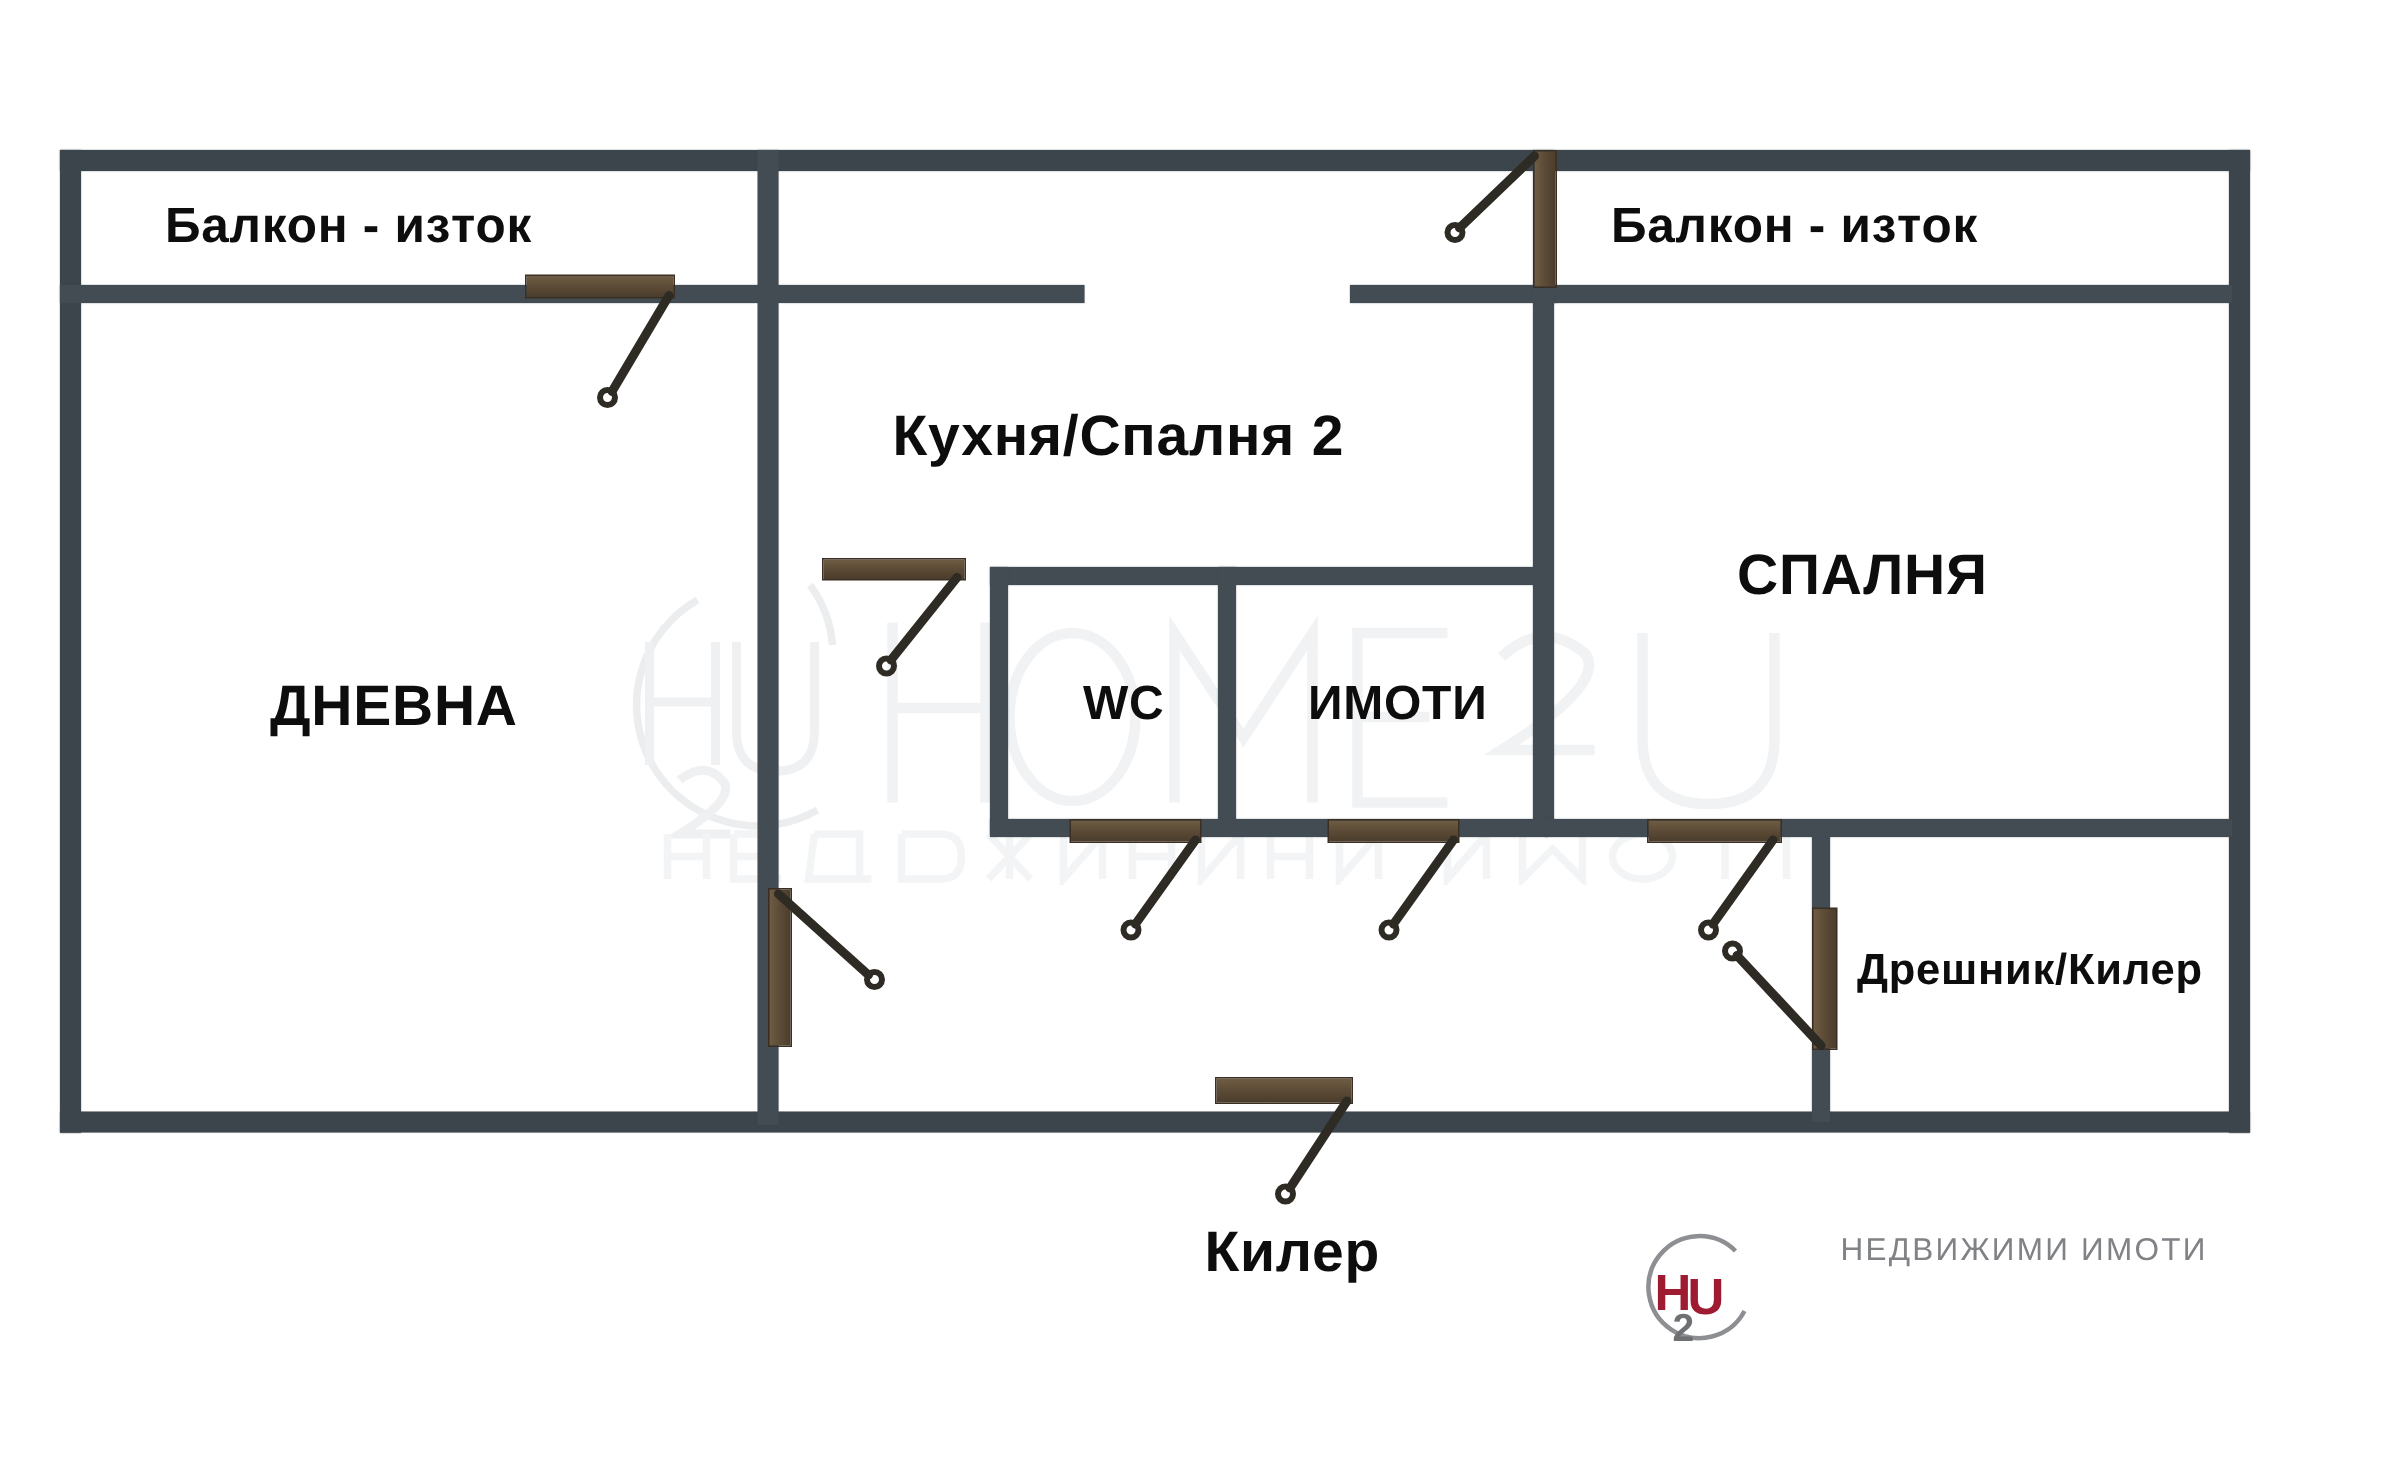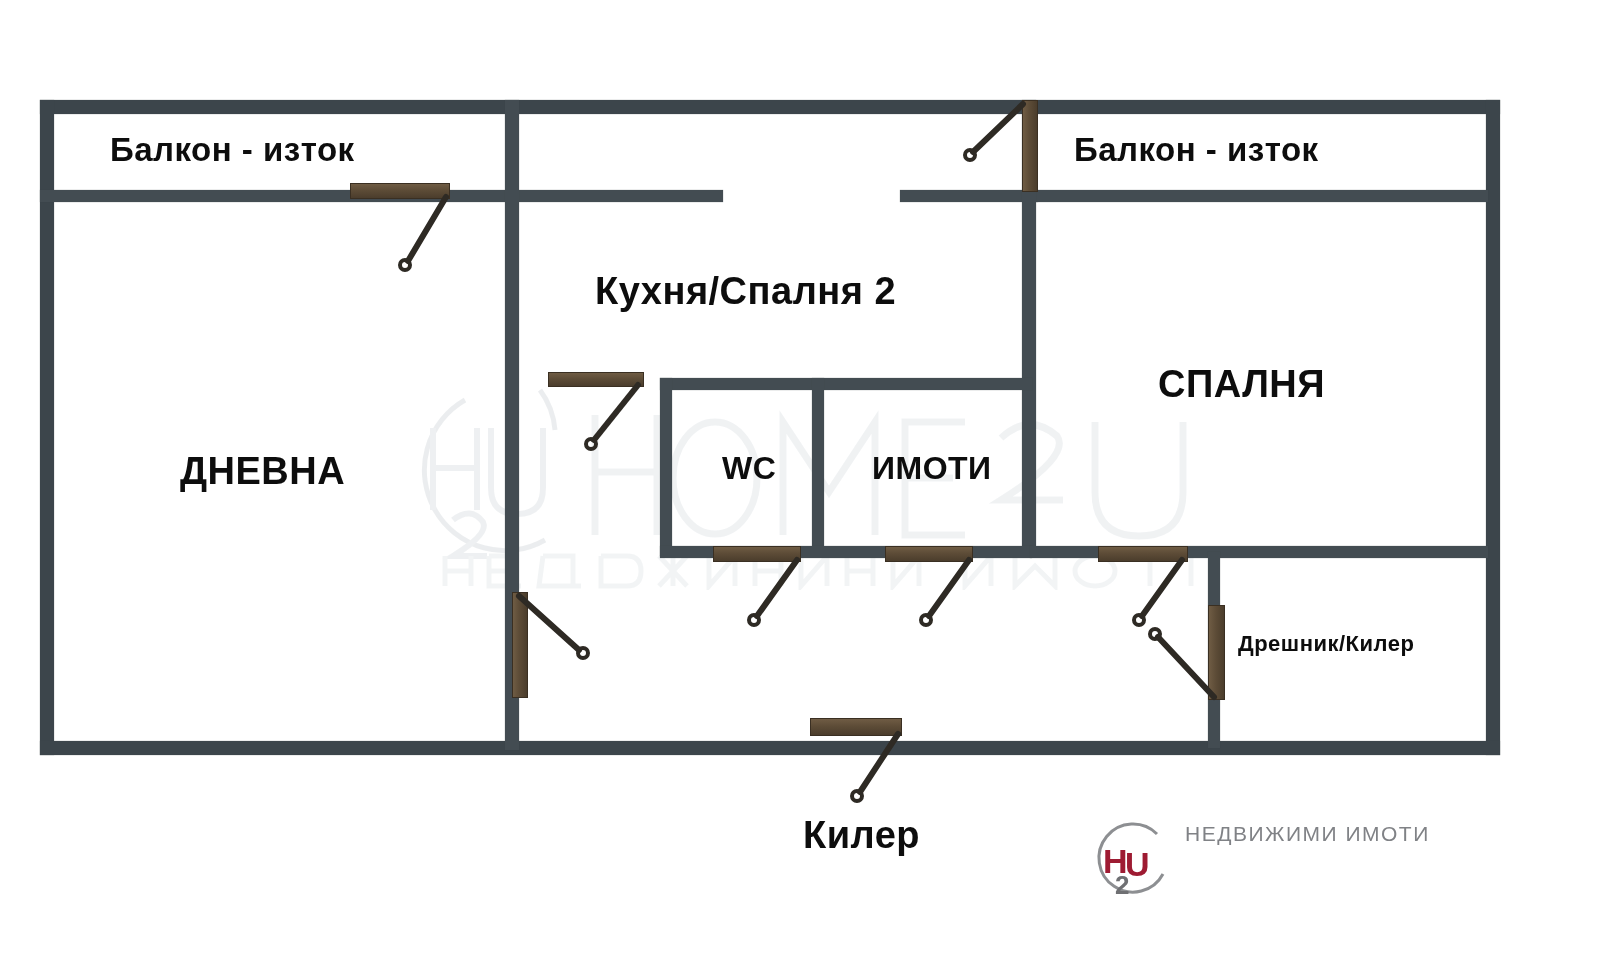--- a/index.html
+++ b/index.html
@@ -56,21 +56,21 @@
     position: absolute;
     color: #0d0d0d;
     font-weight: bold;
     white-space: nowrap;
     letter-spacing: .5px;
     user-select: none;
   }
   .label.xl { font-size: 38px; }
   .label.lg { font-size: 33px; }
   .label.md { font-size: 32px; }
-  .label.sm { font-size: 22px; }
+  .label.sm { font-size: 29px; }
 
   
   #watermark {
     position: absolute;
     left: 405px;
     top: 360px;
     width: 790px;
     height: 230px;
     pointer-events: none;
     opacity: .5;
@@ -103,20 +103,21 @@
     white-space: nowrap;
   }
   .c-red  { color: #9e1b32; }
   .c-gray { color: #6f7073; }
   .brand-sub {
     margin-top: 4px;
     font-size: 21px;
     color: #808286;
     letter-spacing: 1.5px;
     white-space: nowrap;
+    margin-left: 42px;
   }
 </style>
 </head>
 <body>
 
 <div id="floorplan">
 
   <div id="watermark">
     <svg viewBox="0 0 790 230" xmlns="http://www.w3.org/2000/svg">
       <g fill="none" stroke="#d9dde0" stroke-width="5">

